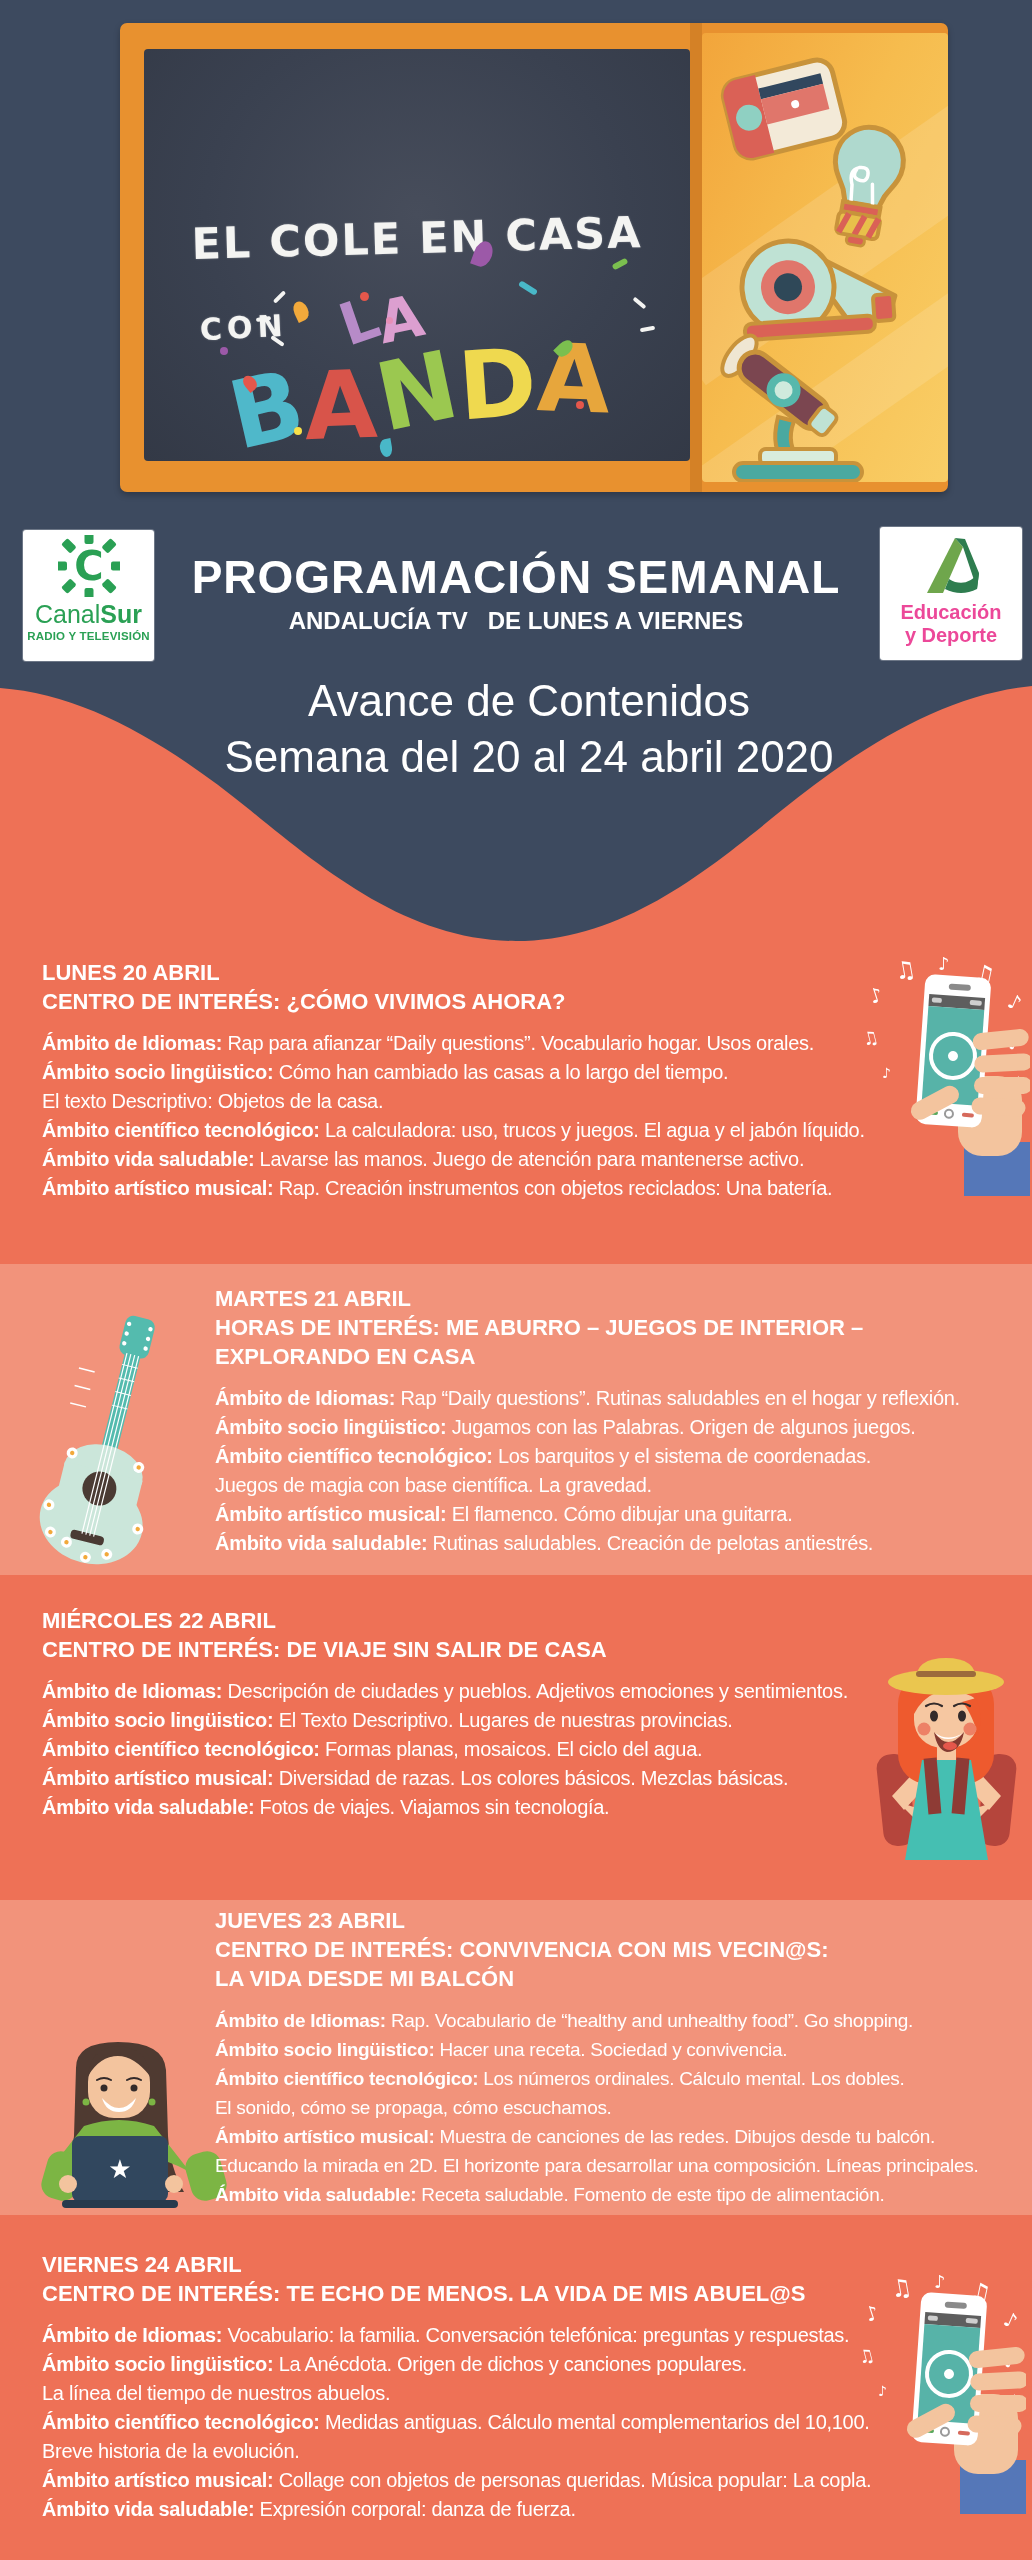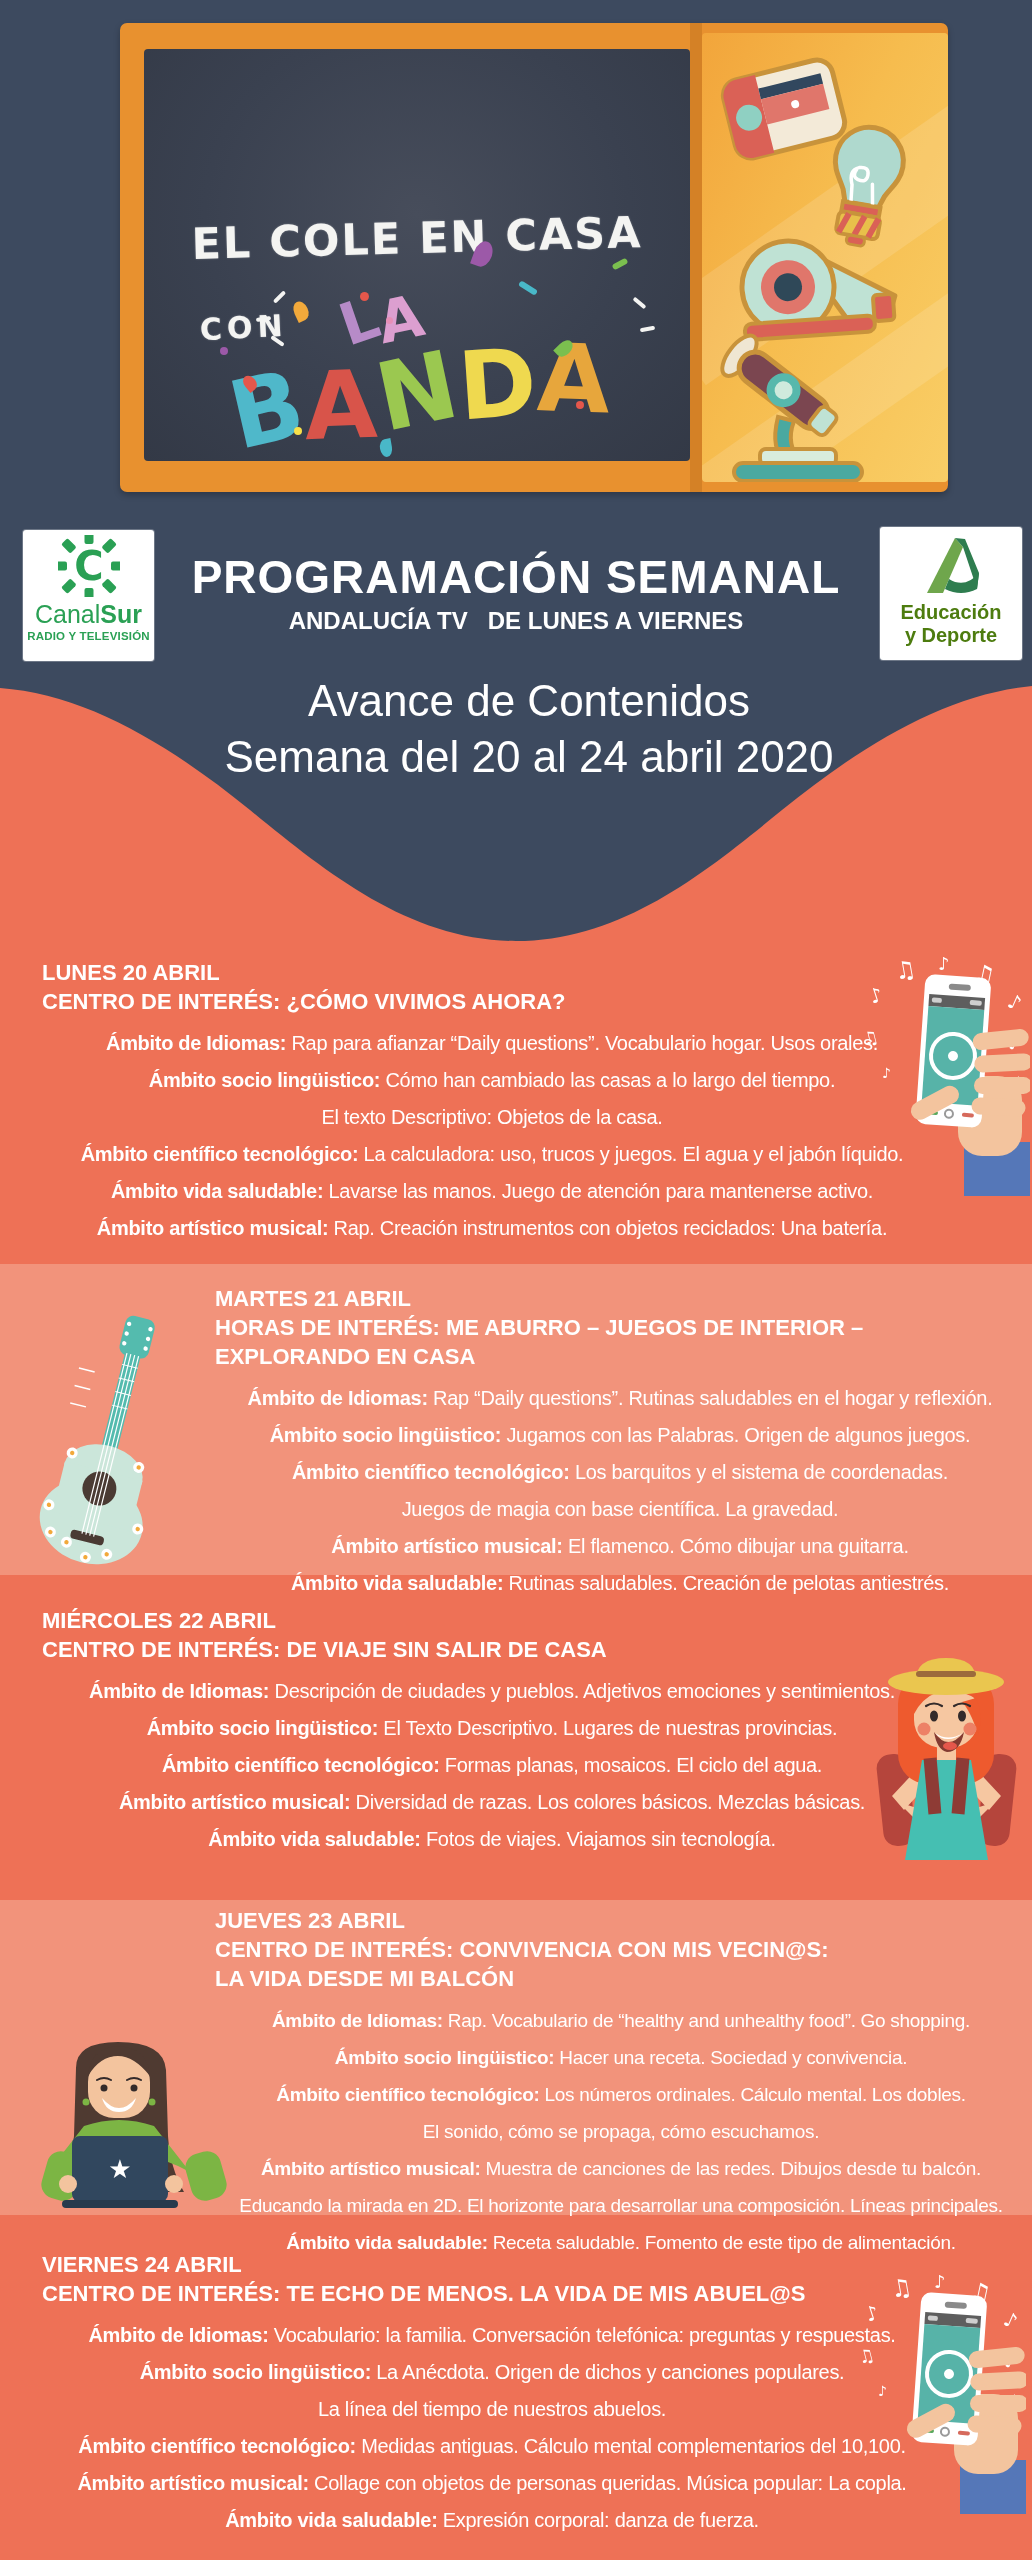--- a/index.html
+++ b/index.html
@@ -70,35 +70,35 @@
   #s5{left:496px;top:278px;transform:rotate(-10deg);}
   
   .logo-box{position:absolute;background:#fff;border-radius:3px;z-index:4;text-align:center;
             box-shadow:0 0 0 1px rgba(255,255,255,.25);}
   #logo-canalsur{left:23px;top:530px;width:131px;height:131px;}
   #logo-junta{left:880px;top:527px;width:142px;height:133px;}
   .cs-name{font-size:25px;line-height:1;color:#2AA054;margin-top:1px;}
   .cs-name .w400{font-weight:400;}
   .cs-name .w700{font-weight:700;}
   .cs-tag{font-size:11.5px;font-weight:700;color:#2AA054;margin-top:3px;letter-spacing:.2px;}
-  .junta-line{font-size:20px;line-height:23px;font-weight:700;color:#4d7c0f;}
+  .junta-line{font-size:20px;line-height:23px;font-weight:700;color:#ec4899;}
   
   .hdr{position:absolute;left:160px;right:160px;text-align:center;color:#fff;z-index:4;white-space:pre;}
   #program-title{top:550px;font-size:46px;font-weight:700;letter-spacing:1px;}
   #hdr-sub1{top:607px;font-size:24px;font-weight:700;}
   #hdr-sub2{top:637px;font-size:24px;font-weight:700;}
   .advance{position:absolute;left:0;right:0;text-align:center;color:#fff;z-index:4;font-weight:400;font-size:44px;padding-left:26px;}
   #advance1{top:676px;}
   #advance2{top:732px;}
   
   .day{position:absolute;color:#fff;z-index:5;}
   .day h2{margin:0;font-size:22px;line-height:29px;font-weight:700;white-space:nowrap;}
   .day .tline{font-size:22px;line-height:29px;font-weight:700;white-space:nowrap;}
   .day-sub{margin-bottom:13px;}
-  .day-body .line{margin:8px;font-size:20px;line-height:29px;letter-spacing:-0.3px;white-space:nowrap;text-align:center;}
+  .day-body .line{margin:0;font-size:20px;line-height:29px;letter-spacing:-0.3px;white-space:nowrap;}
   .day-body .line b{font-weight:700;}
   .day.tight .line{font-size:19px;}
   #day-lunes{left:42px;top:958px;width:900px;}
   #day-martes{left:215px;top:1284px;width:810px;}
   #day-miercoles{left:42px;top:1606px;width:900px;}
   #day-jueves{left:215px;top:1906px;width:812px;}
   #day-viernes{left:42px;top:2250px;width:900px;}
   
   .illus{position:absolute;z-index:4;}
   #illus-phone-1{left:860px;top:946px;}
@@ -307,20 +307,21 @@
   <div class="day" id="day-viernes">
     <h2>VIERNES 24 ABRIL</h2>
     <div class="day-sub">
         <div class="tline">CENTRO DE INTERÉS: TE ECHO DE MENOS. LA VIDA DE MIS ABUEL@S</div>
       </div>
     <div class="day-body">
         <p class="line"><b>Ámbito de Idiomas: </b><span>Vocabulario: la familia. Conversación telefónica: preguntas y respuestas.</span></p>
         <p class="line"><b>Ámbito socio lingüistico: </b><span>La Anécdota. Origen de dichos y canciones populares.</span></p>
         <p class="line"><span>La línea del tiempo de nuestros abuelos.</span></p>
         <p class="line"><b>Ámbito científico tecnológico: </b><span>Medidas antiguas. Cálculo mental complementarios del 10,100.</span></p>
+        <p class="line"><span>Breve historia de la evolución.</span></p>
         <p class="line"><b>Ámbito artístico musical: </b><span>Collage con objetos de personas queridas. Música popular: La copla.</span></p>
         <p class="line"><b>Ámbito vida saludable: </b><span>Expresión corporal: danza de fuerza.</span></p>
       </div>
   </div>
 
   <svg width="0" height="0" style="position:absolute">
     <defs>
       <g id="phone-music-def">
         <g fill="#fff" class="note-text" font-family="DejaVu Sans, sans-serif">
           <text x="12" y="58" font-size="20" transform="rotate(-18 12 58)">♪</text>

